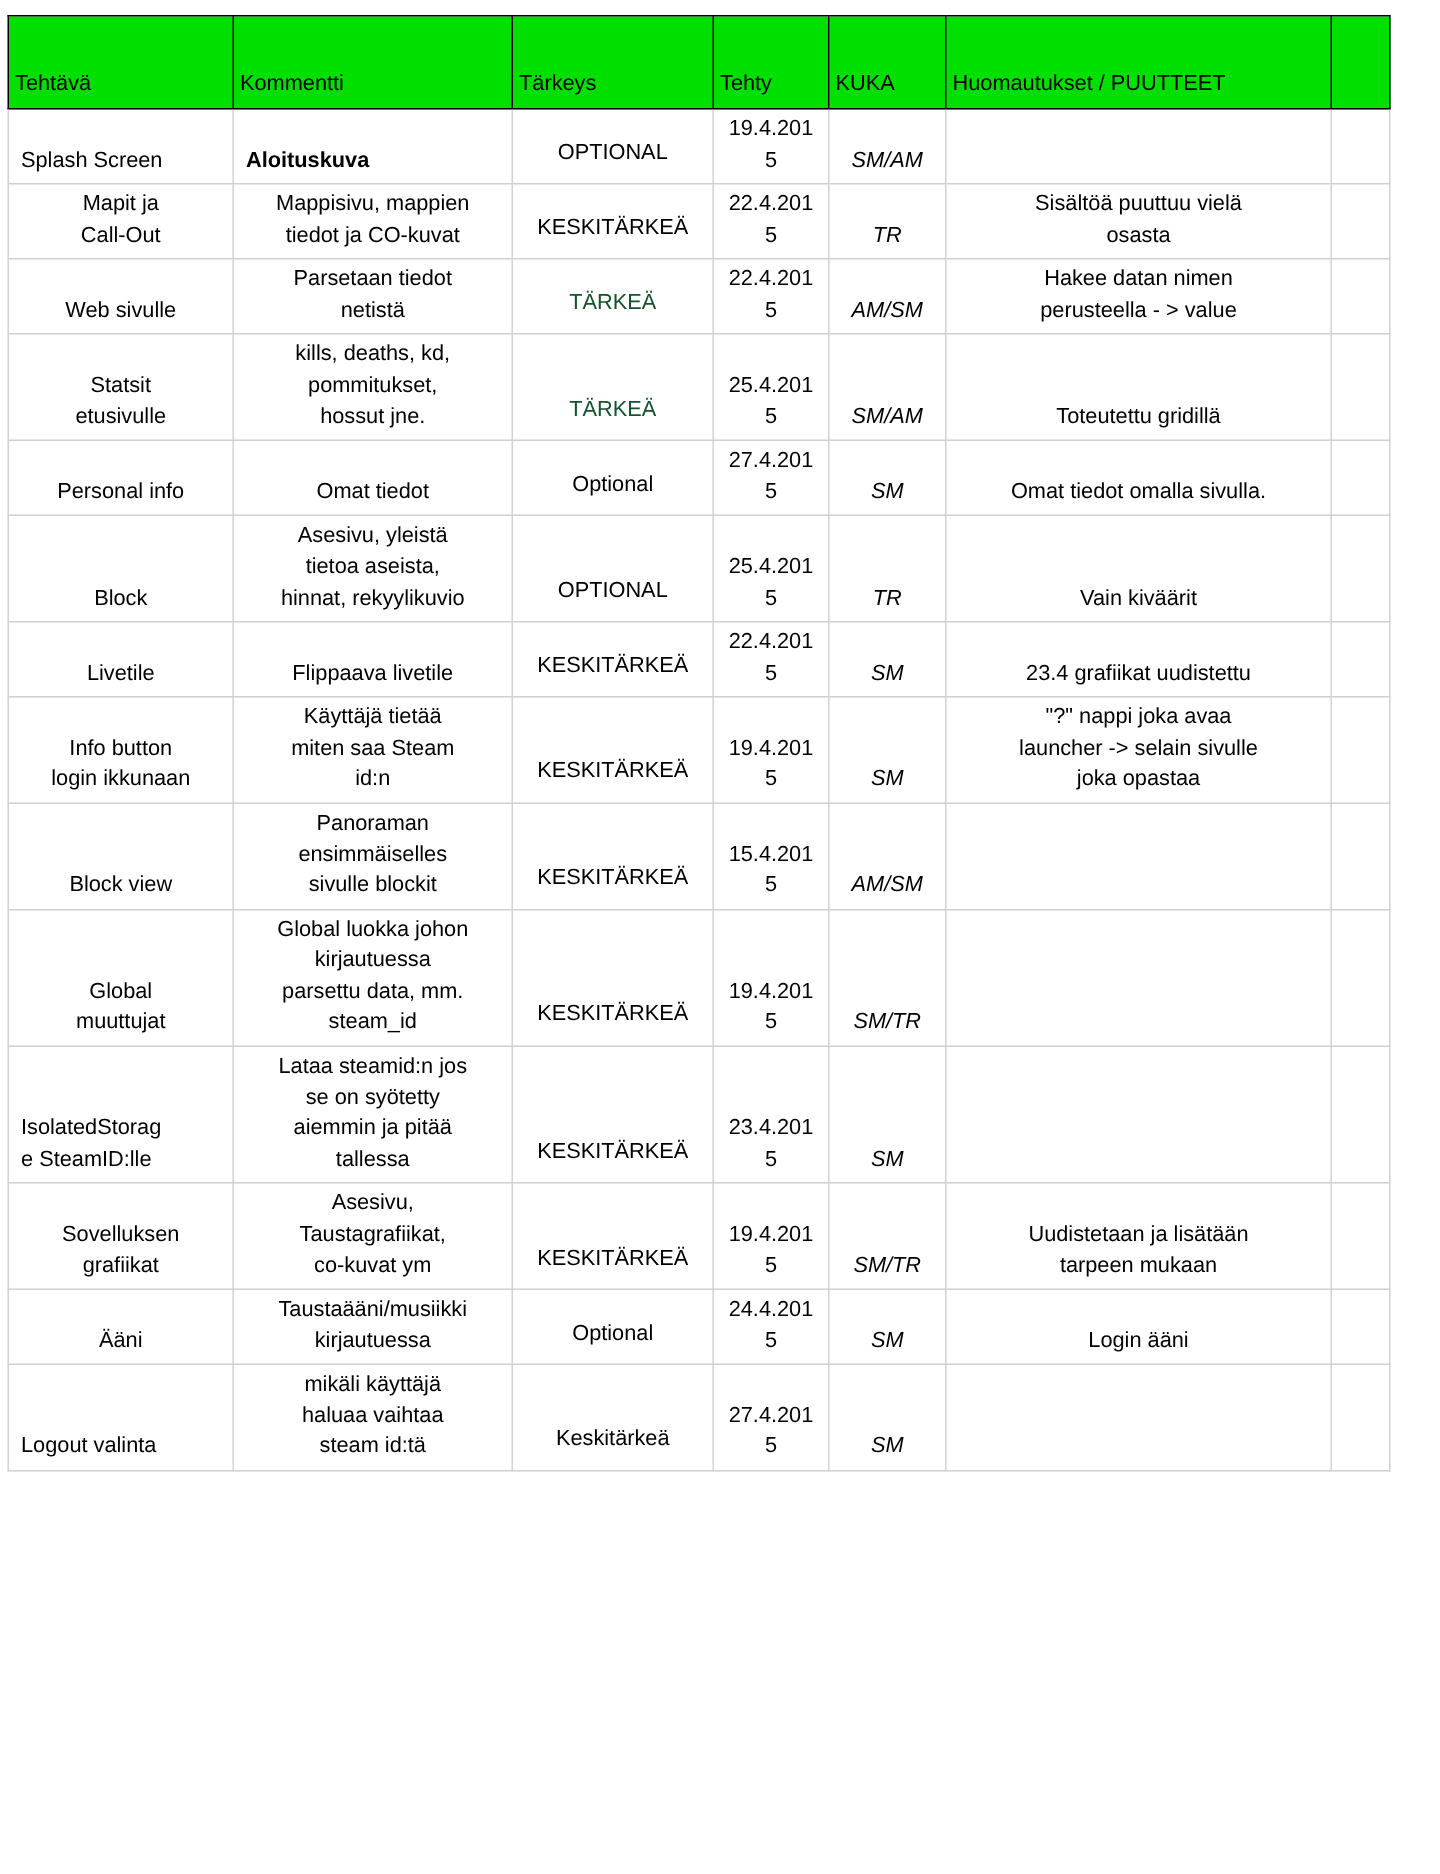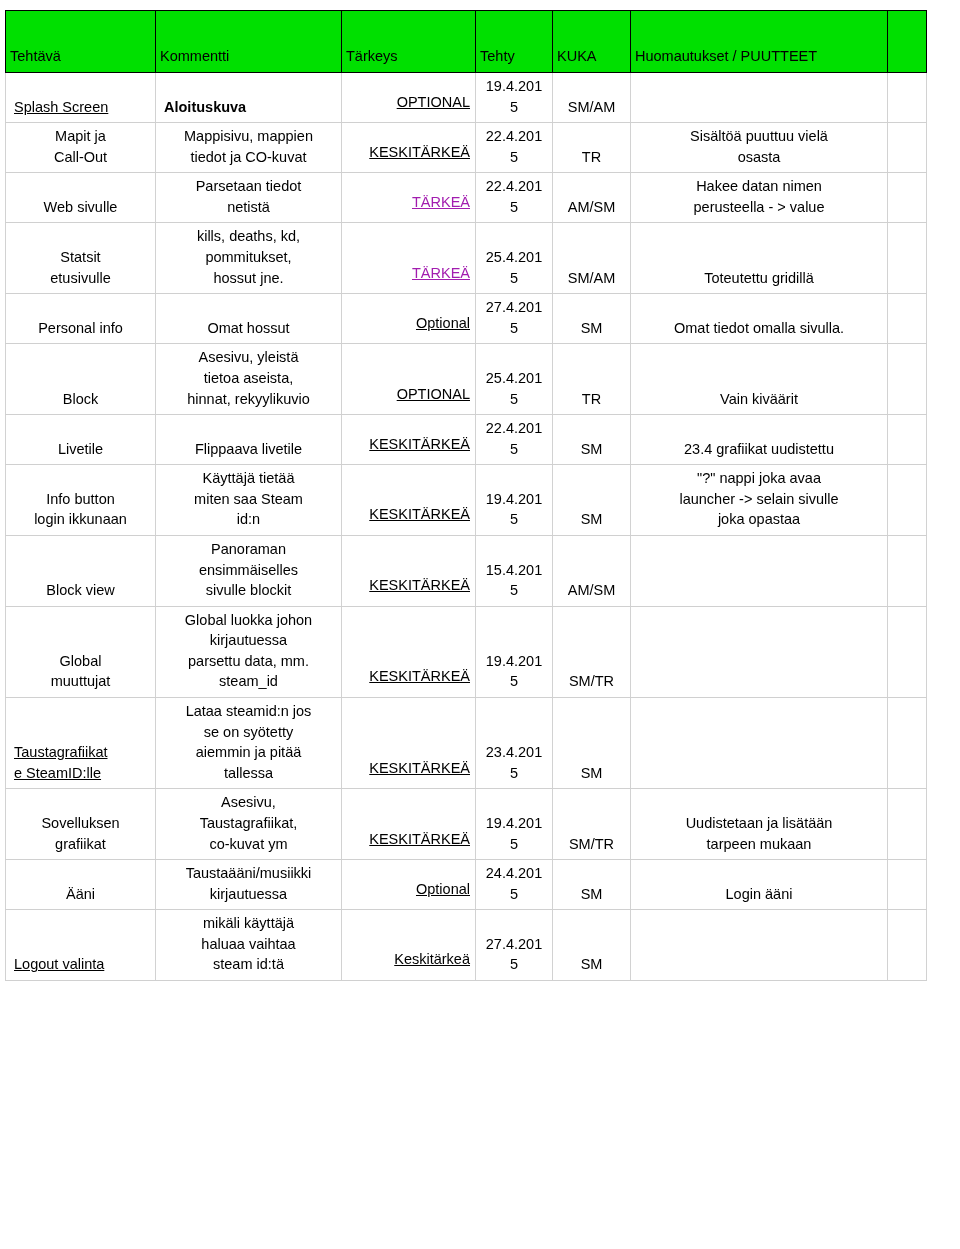--- a/index.html
+++ b/index.html
@@ -63,43 +63,42 @@
     border-bottom: 1px solid #d0d0d0;
     background: #ffffff;
     text-align: center;
     padding: 3px 3px 5px 3px;
   }
 
   td.c-task     { width: 150px; }
   td.c-comment  { width: 186px; }
   td.c-prio     { width: 134px; }
   td.c-date     { width: 77px; }
-  td.c-who      { width: 78px; }
+  td.c-who      { width: 78px; font-style: italic; }
   td.c-notes    { width: 257px; }
   td.c-tail     { width: 39px; }
 
   
-  td.c-task.left { text-align: left; padding-left: 8px; text-decoration: underline; }
+  td.c-task.left { text-align: left; padding-left: 8px; }
 
   
   td.c-prio { border-left: none; border-right: none; border-bottom: none; }
   td.c-prio .chip {
     display: block;
     width: 100%;
     height: 100%;
     box-sizing: border-box;
-    text-align: right;
+    text-align: center;
     padding: 3px 2px 5px 2px;
     font-size: 14.5px;
-    text-decoration: underline;
   }
   td.p-green  { background: #00e000; }
   td.p-yellow { background: #ffff00; }
   td.p-red    { background: #fe0000; }
-  td.p-red    { color: #a21caf; }
+  td.p-red    { color: #14532d; }
 
   
   td.c-date { border-left: 1px solid #d2d2d2; border-right: 1px solid #d2d2d2; }
 
   
   td.c-who {
     background: #c8c8c8;
     border-left: 1px solid #c8c8c8;
     border-right: 1px solid #c8c8c8;
     border-bottom: none;
@@ -279,21 +278,21 @@
           <td class="c-tail">&nbsp;</td>
         </tr>
         <tr class="row">
           <td class="c-task">
             <span class="stack">
               <span>Personal info</span>
             </span>
           </td>
           <td class="c-comment">
             <span class="stack">
-              <span>Omat hossut</span>
+              <span>Omat tiedot</span>
             </span>
           </td>
           <td class="c-prio p-green">
             <span class="chip">Optional</span>
           </td>
           <td class="c-date">
             <span class="stack">
               <span>27.4.201</span>
               <span>5</span>
             </span>
@@ -479,21 +478,21 @@
           <td class="c-notes">
             <span class="stack">
               <span></span>
             </span>
           </td>
           <td class="c-tail">&nbsp;</td>
         </tr>
         <tr class="row">
           <td class="c-task left">
             <span class="stack">
-              <span>Taustagrafiikat</span>
+              <span>IsolatedStorag</span>
               <span>e SteamID:lle</span>
             </span>
           </td>
           <td class="c-comment">
             <span class="stack">
               <span>Lataa steamid:n jos</span>
               <span>se on syötetty</span>
               <span>aiemmin ja pitää</span>
               <span>tallessa</span>
             </span>

